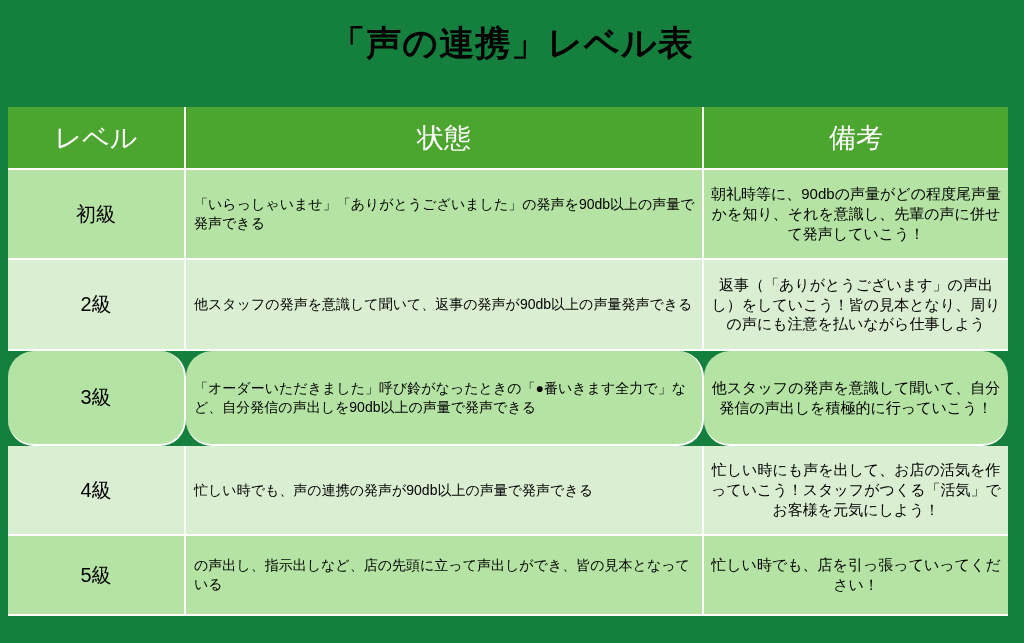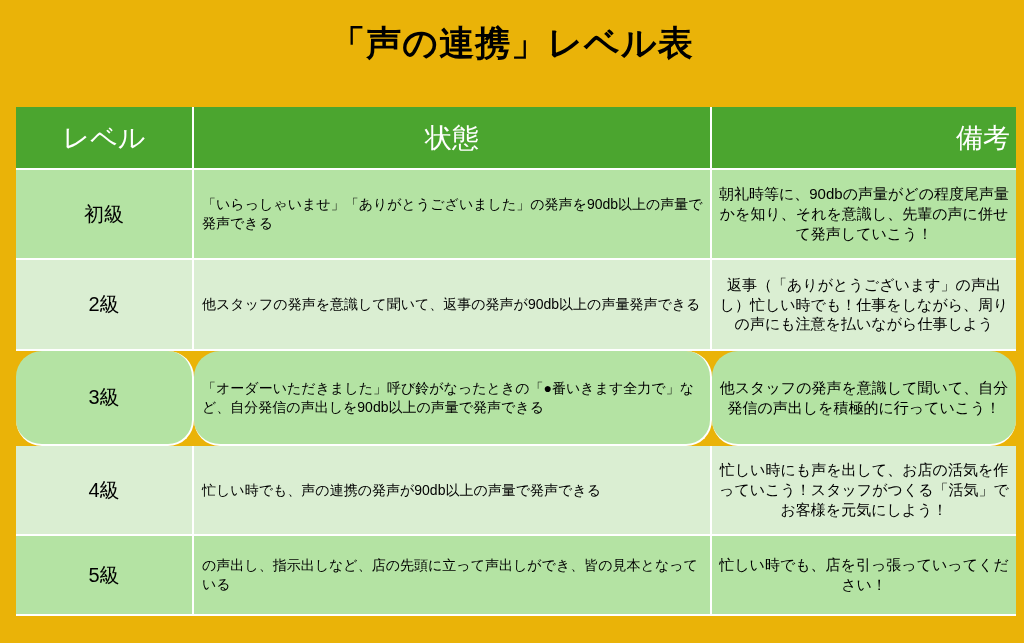--- a/index.html
+++ b/index.html
@@ -15,52 +15,52 @@
     margin: 0;
     padding: 0;
     background: #ffffff;
     font-family: "Liberation Sans", "DejaVu Sans", sans-serif;
     color: var(--body-text);
   }
   .page {
     position: relative;
     width: 1024px;
     height: 643px;
-    background: #eab308;
+    background: #15803d;
     overflow: hidden;
   }
   .page-title {
     margin: 22px 0 0 0;
     text-align: center;
     font-size: 35px;
     line-height: 1.2;
     font-weight: bold;
     letter-spacing: 1px;
   }
   table.level-table {
     position: absolute;
     top: 107px;
-    left: 16px;
+    left: 8px;
     width: 1000px;
     table-layout: fixed;
     border-collapse: separate;
     border-spacing: 0;
   }
   col.col-level   { width: 178px; }
   col.col-state   { width: 518px; }
   col.col-remarks { width: 304px; }
 
   th, td {
     border-right: 2px solid var(--cell-border);
     border-bottom: 2px solid var(--cell-border);
     vertical-align: middle;
     padding: 2px 6px;
     overflow: hidden;
   }
-  th:last-child, td:last-child { border-right: none; text-align: right; }
+  th:last-child, td:last-child { border-right: none; }
 
   thead th {
     height: 63px;
     background: var(--header-bg);
     color: var(--header-text);
     font-weight: normal;
     font-size: 27px;
     text-align: center;
   }
   tbody tr.band-a td { background: var(--band-dark); }
@@ -114,21 +114,21 @@
     </thead>
     <tbody>
       <tr class="band-a row-1">
         <td class="cell-level">初級</td>
         <td class="cell-state">「いらっしゃいませ」「ありがとうございました」の発声を90db以上の声量で発声できる</td>
         <td class="cell-remarks">朝礼時等に、90dbの声量がどの程度尾声量かを知り、それを意識し、先輩の声に併せて発声していこう！</td>
       </tr>
       <tr class="band-b row-2">
         <td class="cell-level">2級</td>
         <td class="cell-state">他スタッフの発声を意識して聞いて、返事の発声が90db以上の声量発声できる</td>
-        <td class="cell-remarks">返事（「ありがとうございます」の声出し）忙しい時でも！仕事をしながら、周りの声にも注意を払いながら仕事しよう</td>
+        <td class="cell-remarks">返事（「ありがとうございます」の声出し）をしていこう！皆の見本となり、周りの声にも注意を払いながら仕事しよう</td>
       </tr>
       <tr class="band-a row-3">
         <td class="cell-level">3級</td>
         <td class="cell-state">「オーダーいただきました」呼び鈴がなったときの「●番いきます全力で」など、自分発信の声出しを90db以上の声量で発声できる</td>
         <td class="cell-remarks">他スタッフの発声を意識して聞いて、自分発信の声出しを積極的に行っていこう！</td>
       </tr>
       <tr class="band-b row-4">
         <td class="cell-level">4級</td>
         <td class="cell-state">忙しい時でも、声の連携の発声が90db以上の声量で発声できる</td>
         <td class="cell-remarks">忙しい時にも声を出して、お店の活気を作っていこう！スタッフがつくる「活気」でお客様を元気にしよう！</td>

